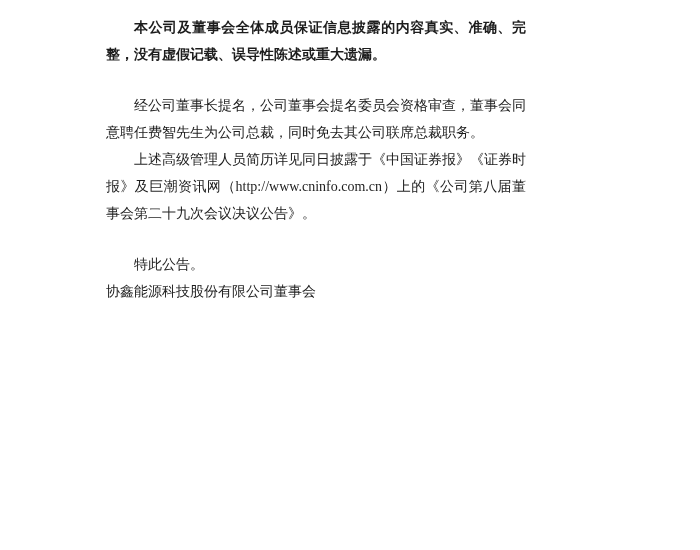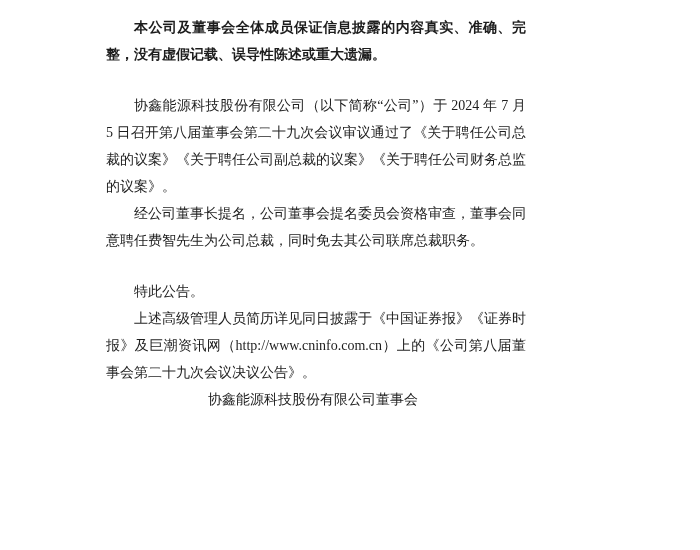--- a/index.html
+++ b/index.html
@@ -30,44 +30,43 @@
     word-break: break-word;
   }
   .disclaimer {
     font-weight: bold;
     margin-bottom: 24px;
   }
   .closing {
     margin-top: 24px;
   }
   .sig-block {
-    text-align: center;
+    text-align: left;
     padding-right: 6px;
     font-size: 14px;
     line-height: 27px;
   }
   .sig-line {
     white-space: nowrap;
   }
 </style>
 </head>
 <body>
 
 <div class="page">
 
   <p class="para disclaimer">本公司及董事会全体成员保证信息披露的内容真实、准确、完整，没有虚假记载、误导性陈述或重大遗漏。</p>
 
-  <p class="para">协鑫能源科技股份有限公司（以下简称“公司”）于 2024 年 7 月 5 日召开第八届董事会第二十九次会议审议通过了《关于聘任公司总裁的议案》《关于聘任公司副总裁的议案》《关于聘任公司财务总监的议案》。</p>
 
   <p class="para">经公司董事长提名，公司董事会提名委员会资格审查，董事会同意聘任费智先生为公司总裁，同时免去其公司联席总裁职务。</p>
 
 
 
 
+  <p class="para">上述高级管理人员简历详见同日披露于《中国证券报》《证券时报》及巨潮资讯网（http://www.cninfo.com.cn）上的《公司第八届董事会第二十九次会议决议公告》。</p>
+
   <p class="para closing">特此公告。</p>
-
-  <p class="para">上述高级管理人员简历详见同日披露于《中国证券报》《证券时报》及巨潮资讯网（http://www.cninfo.com.cn）上的《公司第八届董事会第二十九次会议决议公告》。</p>
 
   <div class="sig-block">
     <div class="sig-line">协鑫能源科技股份有限公司董事会</div>
   </div>
 
 </div>
 
 </body></html>

